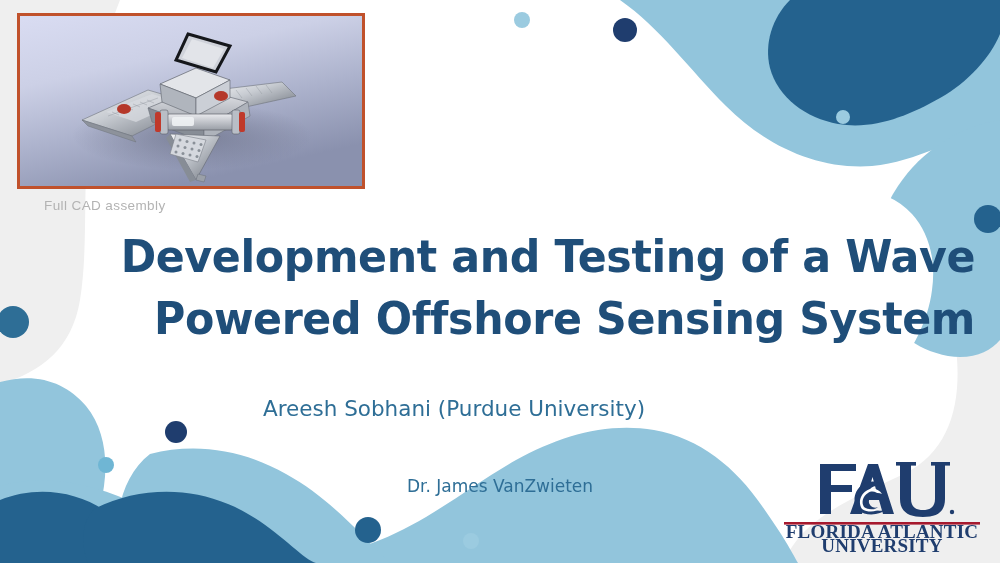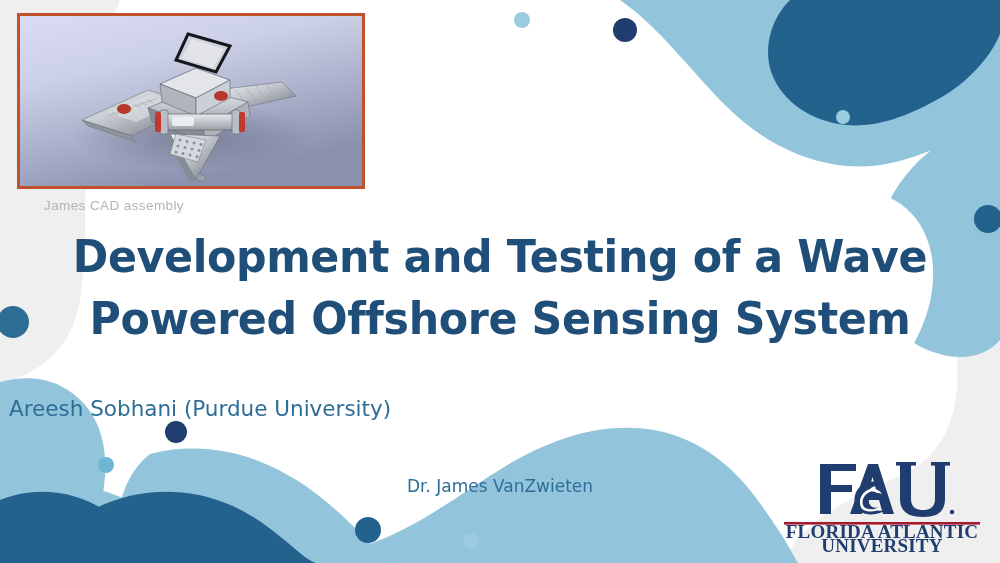--- a/index.html
+++ b/index.html
@@ -47,46 +47,45 @@
     color: #b3b3b3;
     white-space: nowrap;
   }
 
   
   #title-block {
     position: absolute;
     left: 0;
     top: 226px;
     width: 1000px;
-    text-align: center;
+    text-align: right;
     color: #1F4E79;
     font-family: "DejaVu Sans", sans-serif;
     font-weight: bold;
     font-size: 45px;
     line-height: 62px;
     letter-spacing: -0.4px;
   }
   #title-block .tline {
     display: block;
     transform: scaleX(0.95);
   }
 
   
   #authors-block {
     position: absolute;
     left: 0;
     top: 394px;
     width: 908px;
-    text-align: left;
+    text-align: center;
     color: #2E6E96;
     font-family: "DejaVu Sans", sans-serif;
     font-size: 21.5px;
     line-height: 29px;
     font-weight: normal;
-    padding-left: 9px;
   }
   #authors-block .aline { display: block; }
 
   #advisor-block {
     position: absolute;
     left: 0;
     top: 476px;
     width: 1000px;
     text-align: center;
     color: #2E6E96;
@@ -250,21 +249,21 @@
         <circle cx="172" cy="133" r="1.5"></circle>
           <circle cx="179" cy="134.5" r="1.5"></circle>
         <circle cx="156" cy="136" r="1.5"></circle>
           <circle cx="163" cy="137.5" r="1.5"></circle>
         <circle cx="170" cy="139" r="1.5"></circle>
           <circle cx="177" cy="140.5" r="1.5"></circle>
       </g>
     </svg>
   </div>
 
-  <div id="cad-caption">James CAD assembly</div>
+  <div id="cad-caption">Full CAD assembly</div>
 
   <div id="title-block">
     <span class="tline">Development and Testing of a Wave</span>
     <span class="tline">Powered Offshore Sensing System</span>
   </div>
 
   <div id="authors-block">
     <span class="aline">Areesh Sobhani (Purdue University)</span>
   </div>
 

